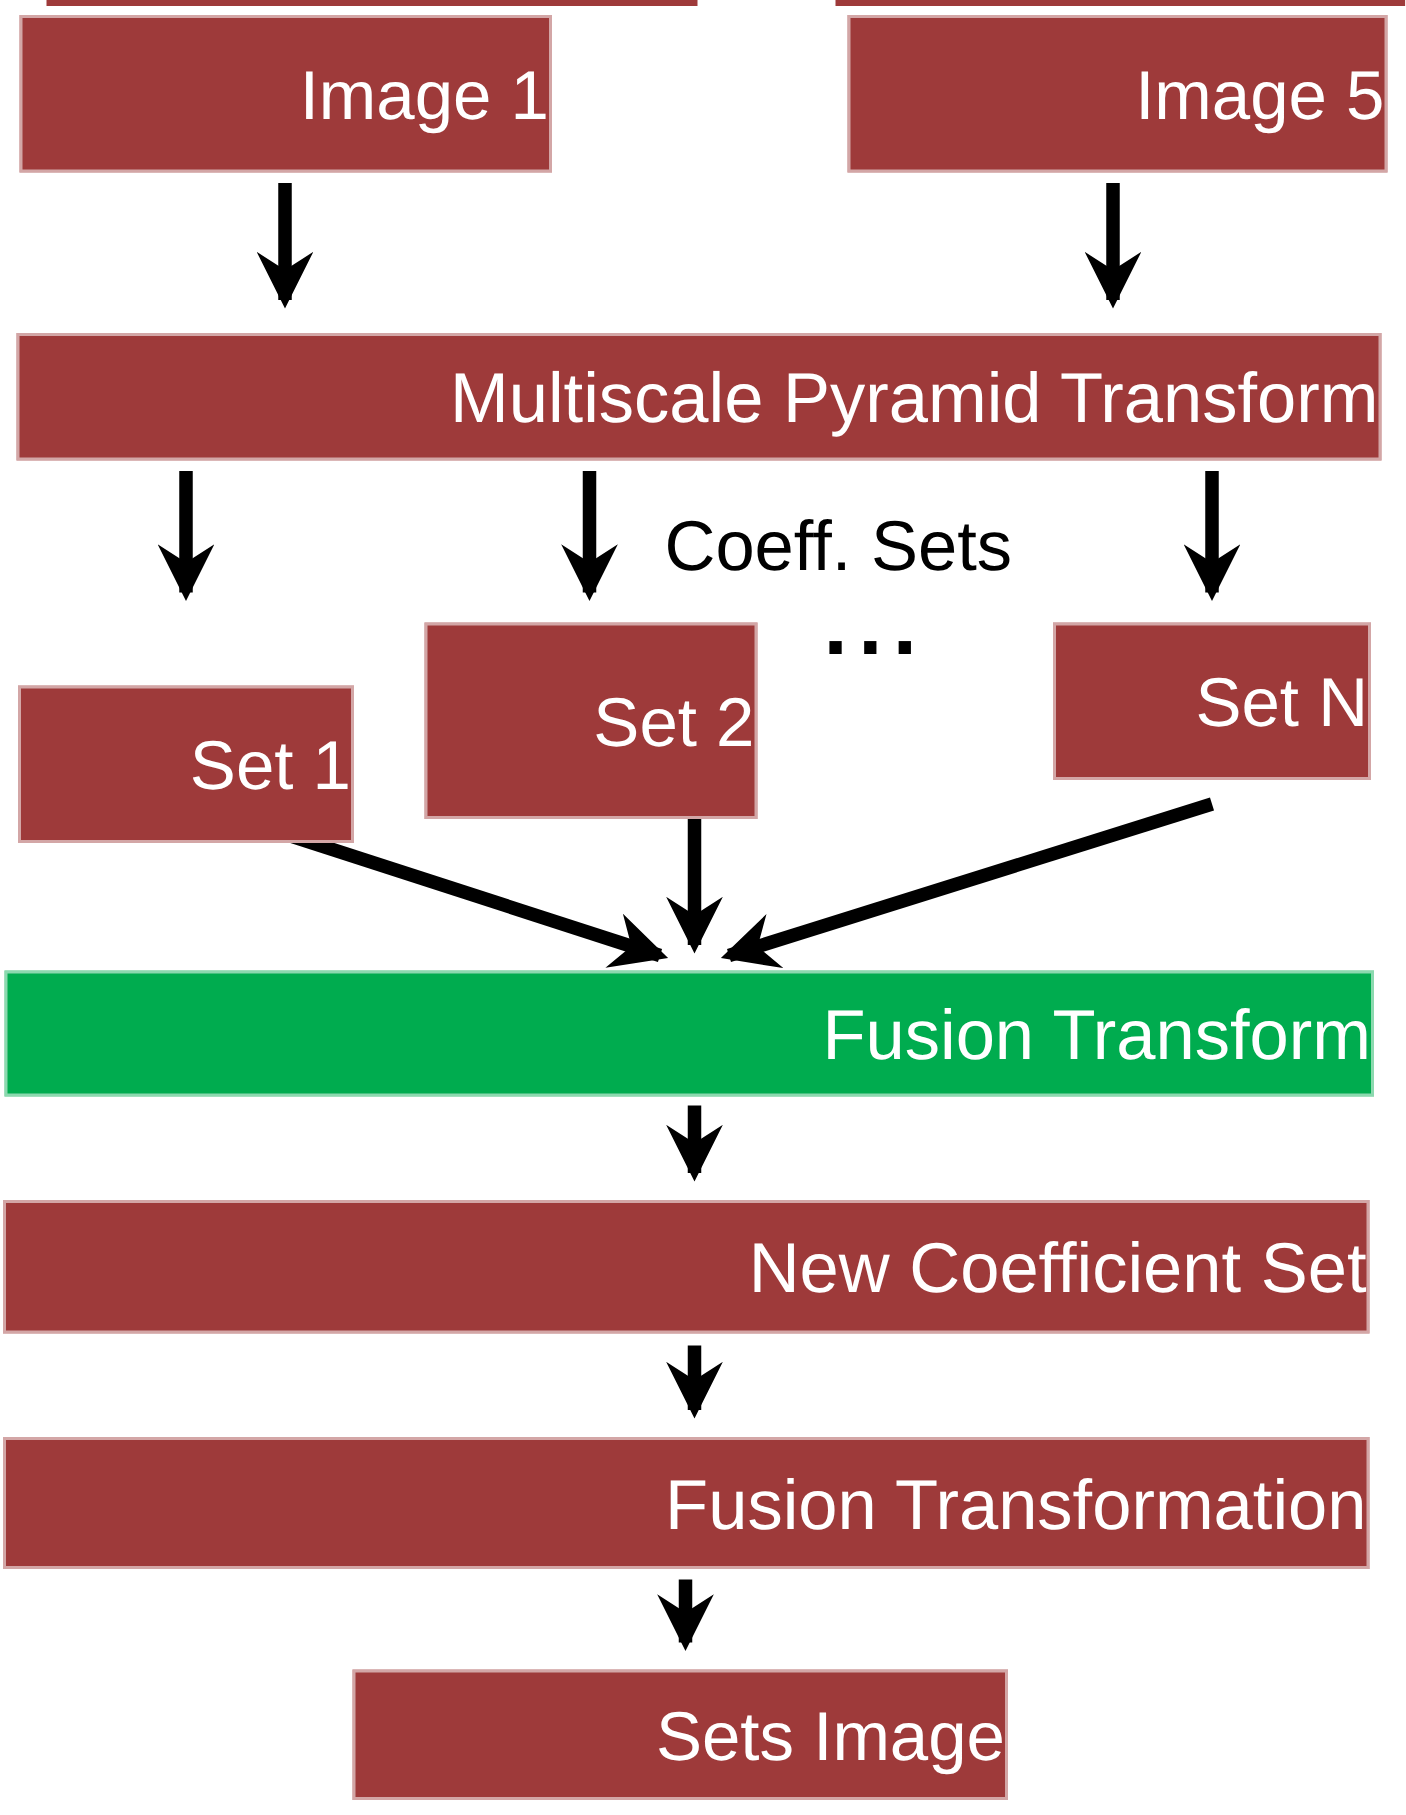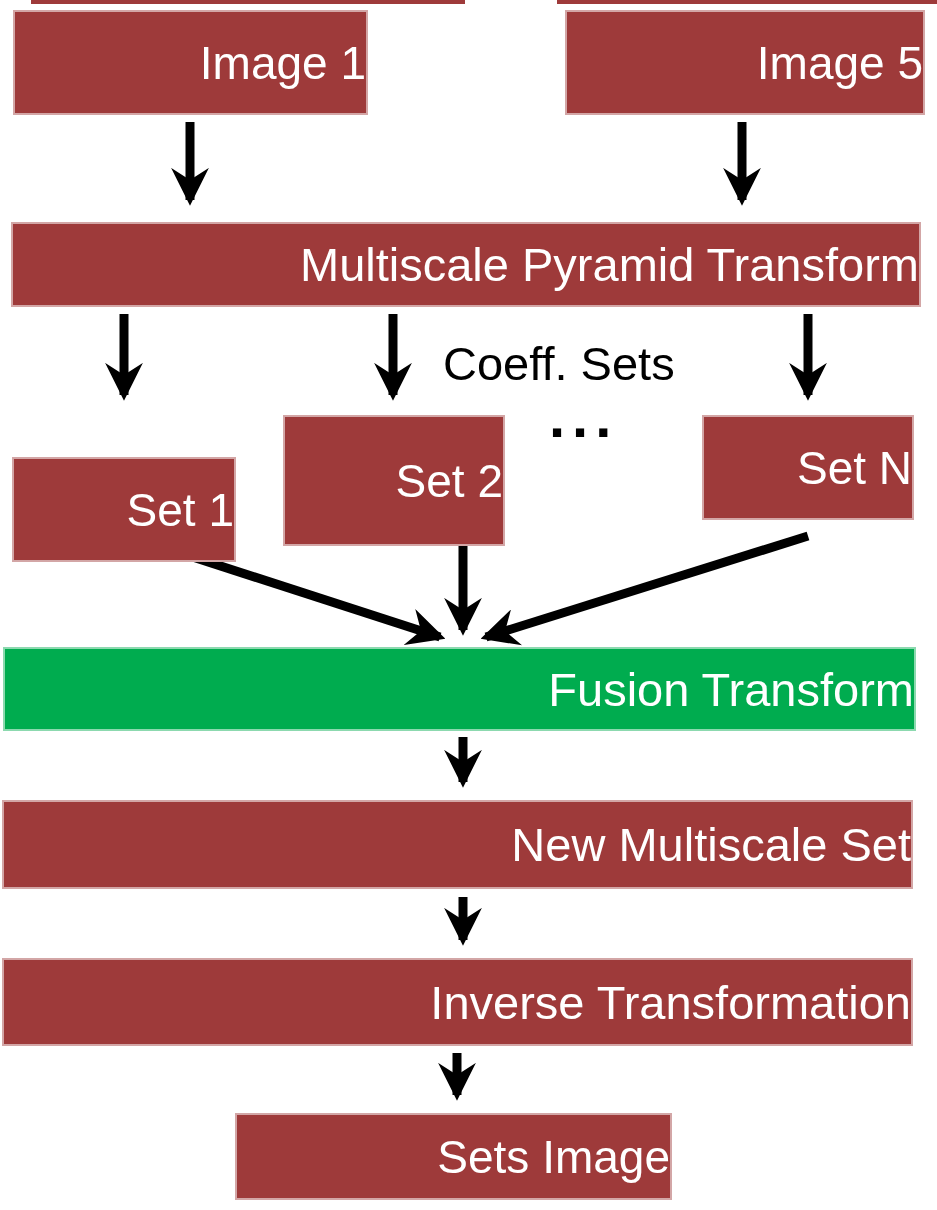--- a/index.html
+++ b/index.html
@@ -96,24 +96,24 @@
 
   <div class="box red fs46" style="left:702px;top:415px;width:212px;height:105px;">
     <span>Set N</span>
   </div>
 
   <div class="box green fs48" style="left:3px;top:647px;width:913px;height:84px;">
     <span>Fusion Transform</span>
   </div>
 
   <div class="box red fs48" style="left:2px;top:800px;width:911px;height:89px;">
-    <span>New Multiscale Set</span>
+    <span>New Coefficient Set</span>
   </div>
 
   <div class="box red fs48" style="left:2px;top:958px;width:911px;height:88px;">
-    <span>Inverse Transformation</span>
+    <span>Fusion Transformation</span>
   </div>
 
   <div class="box red fs46" style="left:235px;top:1113px;width:437px;height:87px;">
     <span>Sets Image</span>
   </div>
 
 </div>
 
 </body></html>

